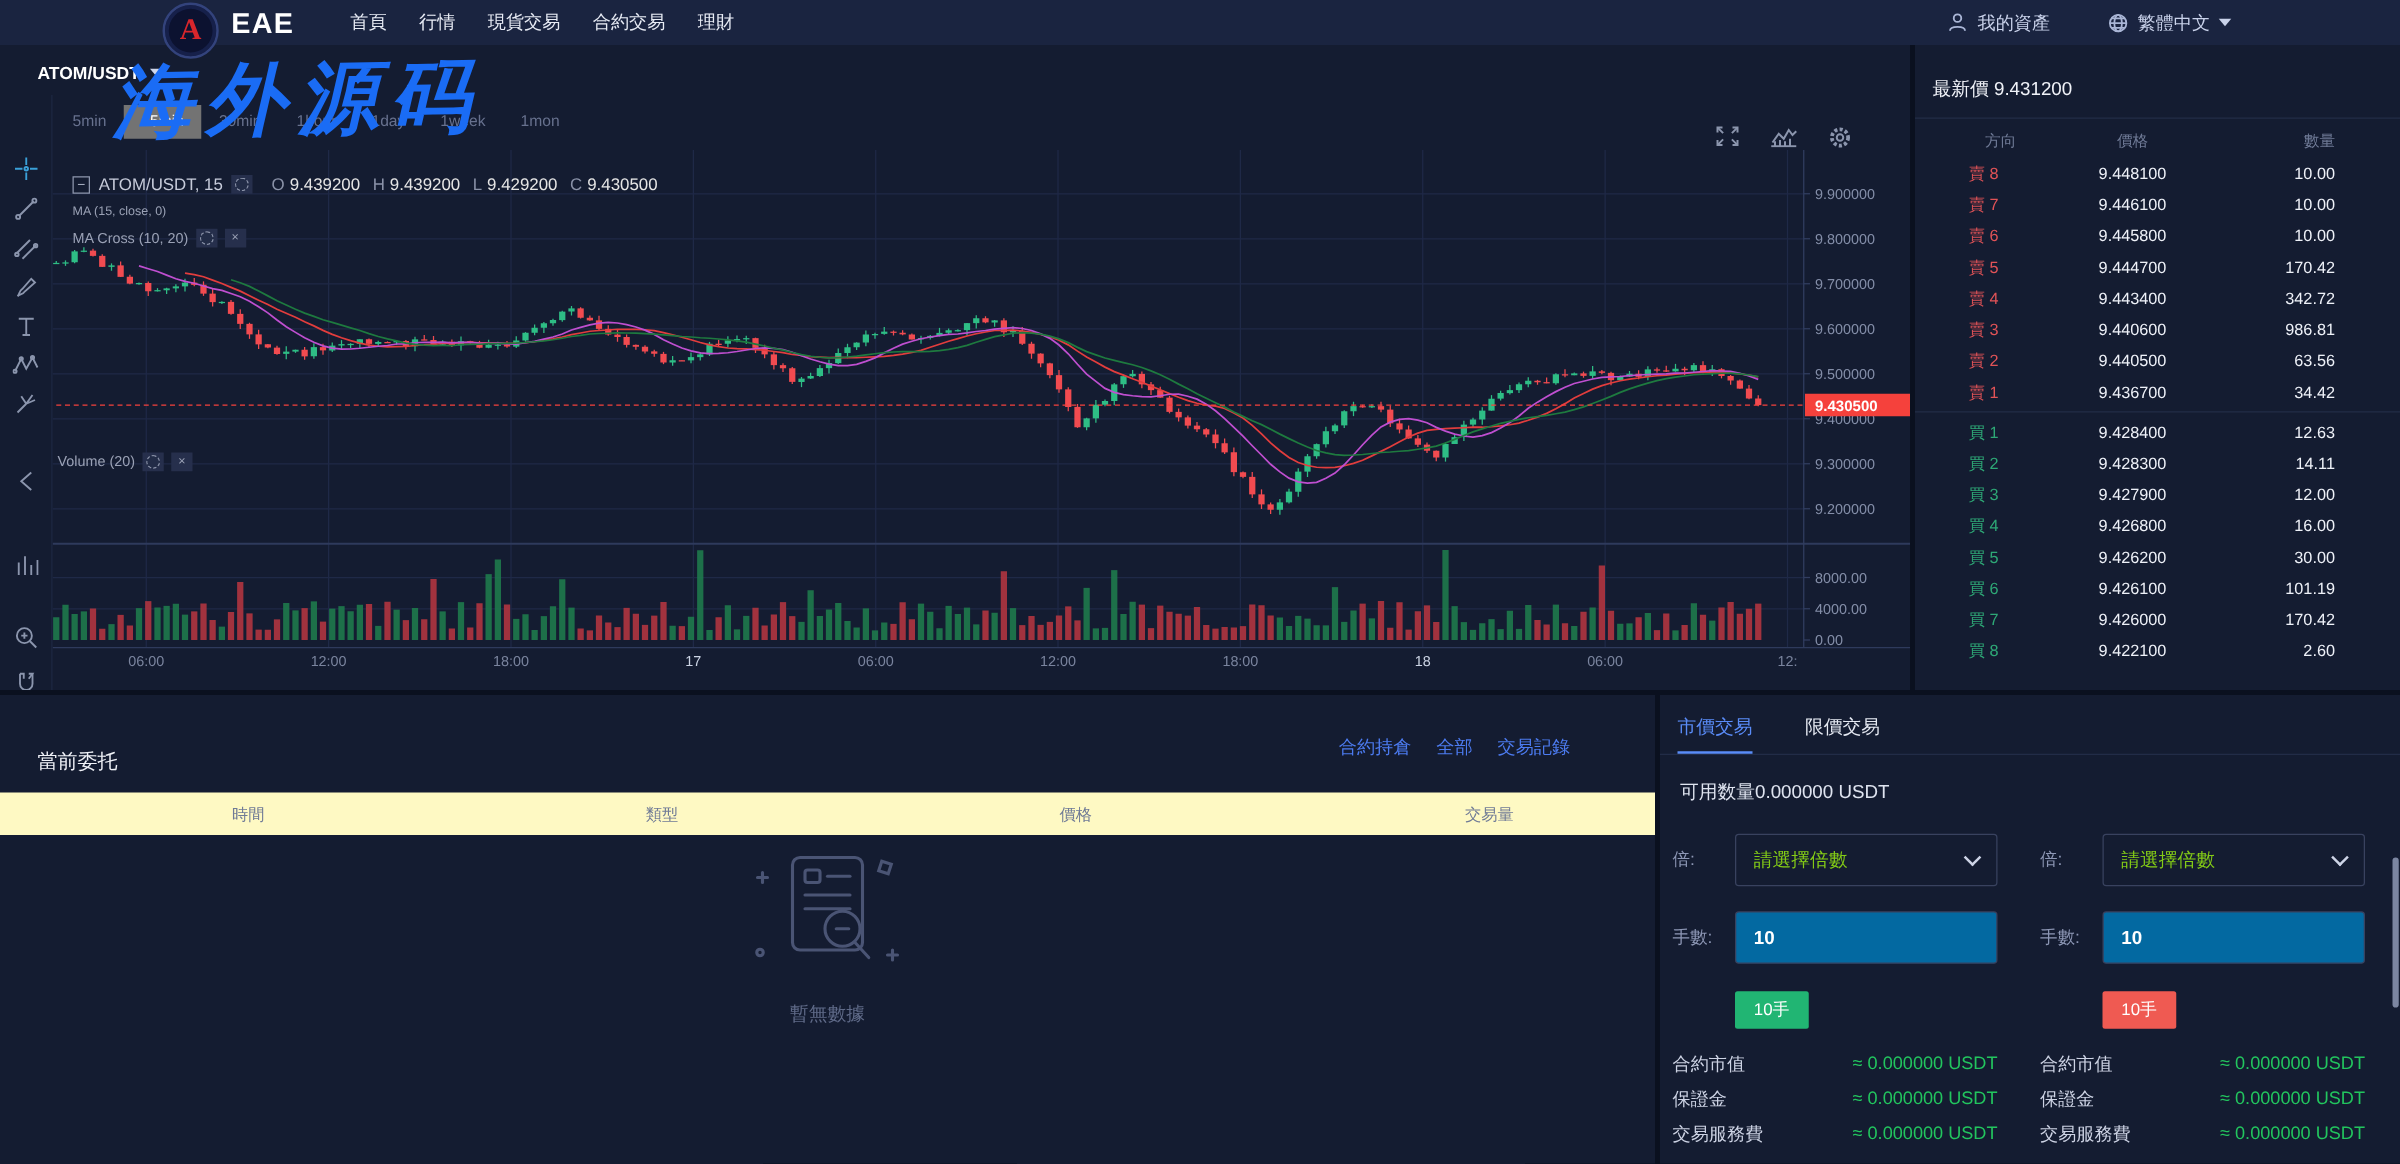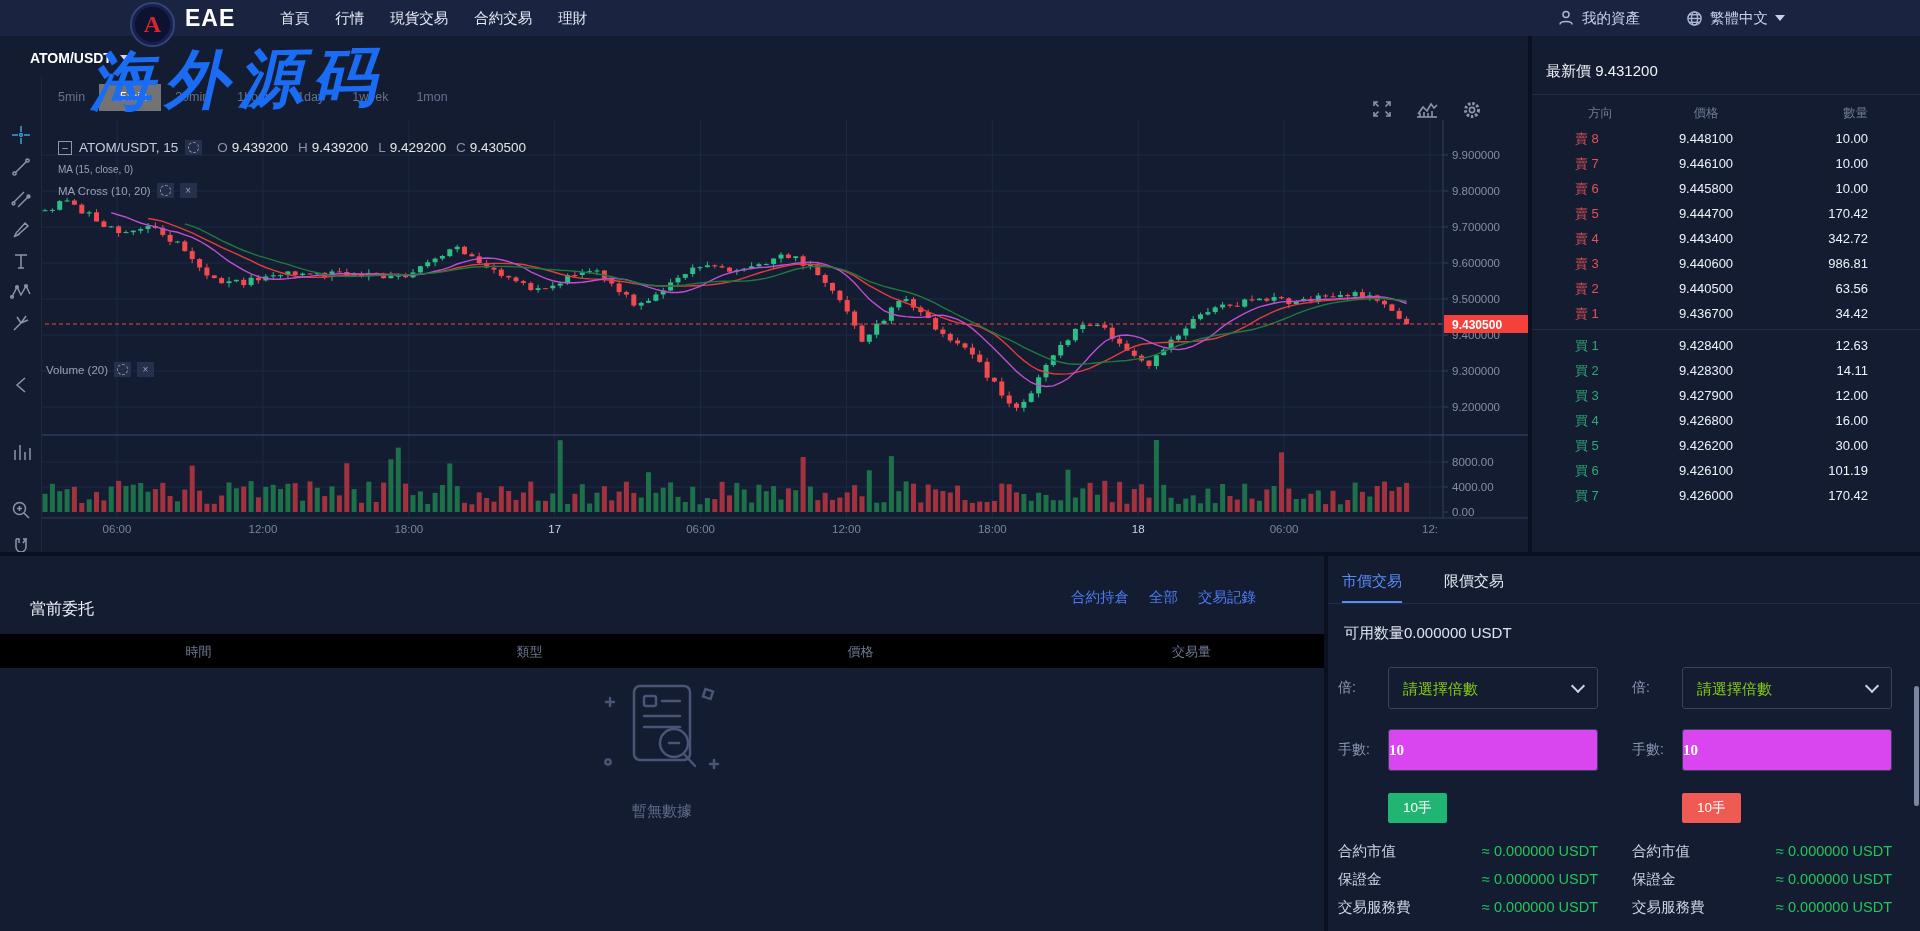--- a/index.html
+++ b/index.html
@@ -70,21 +70,21 @@
   .ob-row.ask .dir { color:#e15357; }
   .ob-row.bid .dir { color:#2ea876; }
   .ob-mid-divider { height:1px; background:#222c47; margin:3px 0; }
 
   
   .orders-panel { flex:1; background:#141c31; position:relative; }
   .op-head { display:flex; align-items:center; justify-content:space-between; padding:18px 68px 0 30px; }
   .op-title { font-size:16px; color:#f0f2f8;margin-top:25px; }
   .op-links { display:flex; gap:20px; font-size:14.5px; color:#4c7bf0; }
   .op-links span { cursor:pointer; }
-  .op-table-head { margin-top:14px; height:34px; background:#000000; position:relative; font-size:13px; color:#6f7a96; }
+  .op-table-head { margin-top:14px; height:34px; background:#fef9c3; position:relative; font-size:13px; color:#6f7a96; }
   .op-table-head span { position:absolute; top:9px; transform:translateX(-50%); }
   .empty-wrap { position:absolute; left:0; right:0; top:120px; display:flex; flex-direction:column; align-items:center; }
   .empty-text { margin-top:18px; font-size:15px; color:#5f6a88; }
 
   
   .trade-panel { width:592px; background:#141c31; position:relative; flex:0 0 592px; font-size:14px; }
   .tp-tabs { display:flex; gap:42px; padding:16px 0 0 14px; font-size:15px; }
   .tp-tab { cursor:pointer; padding-bottom:12px; color:#e5e9f2; position:relative; }
   .tp-tab.active { color:#5a8cf8; }
   .tp-tab.active::after { content:""; position:absolute; left:0; right:0; bottom:0; height:2px; background:#5a8cf8; }
@@ -93,22 +93,22 @@
   .tp-cols { display:flex; gap:34px; padding:24px 28px 0 10px; }
   .trade-col { flex:1; }
   .f-row { display:flex; align-items:center; margin-bottom:20px; }
   .f-label { width:50px; color:#8d97b5; font-size:14px; flex:0 0 50px; }
   .sel-wrap { position:relative; flex:1; }
   .sel-wrap select { width:100%; height:42px; background:#141c31; border:1px solid #39425f; border-radius:3px;
     color:#84cc16; font-size:15px; padding:0 30px 0 14px; appearance:none; -webkit-appearance:none;
     font-family:inherit; outline:none; }
   .sel-wrap::after { content:""; position:absolute; right:15px; top:14px; width:8px; height:8px;
     border-right:2px solid #cdd4e6; border-bottom:2px solid #cdd4e6; transform:rotate(45deg); pointer-events:none; }
-  .num-input { flex:1; height:42px; width:100%; background:#d946ef; border:1px solid #39425f; border-radius:3px;
-    color:#ffffff; font-weight:bold; font-size:15px; padding:0 0; font-family:Liberation Serif, serif; outline:none; }
+  .num-input { flex:1; height:42px; width:100%; background:#0369a1; border:1px solid #39425f; border-radius:3px;
+    color:#ffffff; font-weight:bold; font-size:15px; padding:0 14px; font-family:Liberation Sans, sans-serif; outline:none; }
   .lots-btn { margin:2px 0 14px 50px; border:none; color:#fff; font-size:13.5px; padding:6px 15px; border-radius:2px; cursor:pointer; font-family:inherit; }
   .info-row { display:flex; justify-content:space-between; height:28px; align-items:center; }
   .info-row .il { color:#cdd3e4; font-size:14.5px; }
   .info-row .iv { color:#22c55e; font-size:14.5px; }
   .tp-scrollbar { position:absolute; right:1px; top:130px; width:5px; height:120px; background:#8e99b5; border-radius:3px; opacity:.85; }
 </style>
 </head>
 <body>
 
 <div class="app">
@@ -997,20 +997,25 @@
           <div class="ob-row bid">
             <span class="dir">買 6</span>
             <span class="price">9.426100</span>
             <span class="amt">101.19</span>
           </div>
           <div class="ob-row bid">
             <span class="dir">買 7</span>
             <span class="price">9.426000</span>
             <span class="amt">170.42</span>
           </div>
+          <div class="ob-row bid">
+            <span class="dir">買 8</span>
+            <span class="price">9.422100</span>
+            <span class="amt">2.60</span>
+          </div>
         </div>
     </aside>
   </div>
 
   <div class="bottom-row">
 
     <section class="orders-panel">
       <div class="op-head">
         <span class="op-title">當前委托</span>
         <div class="op-links" id="op-links">

